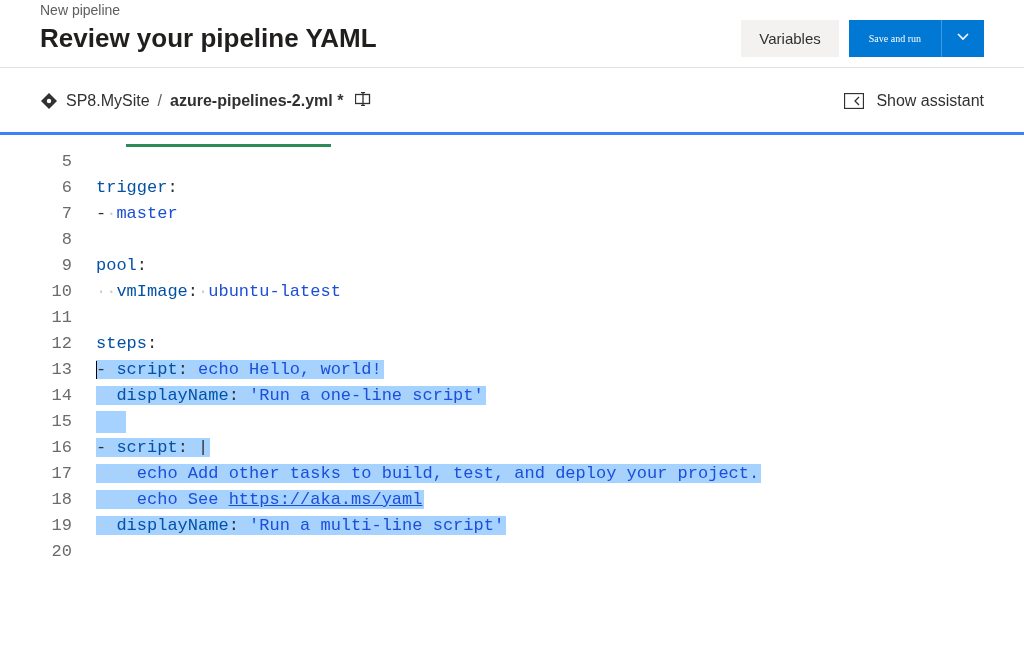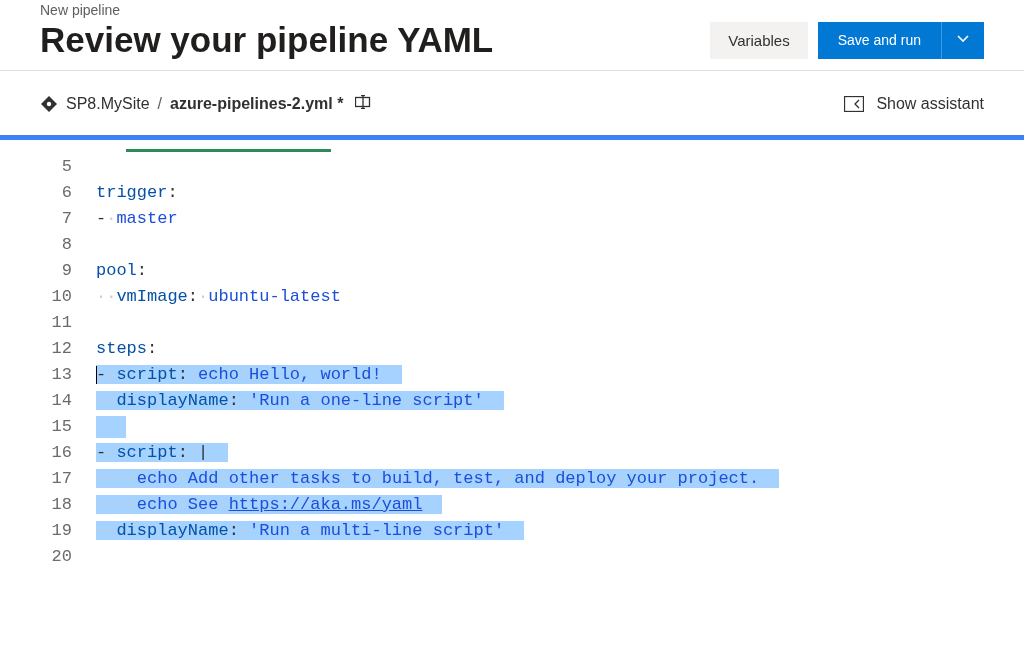--- a/index.html
+++ b/index.html
@@ -20,21 +20,21 @@
       color: #605e5c;
       padding-top: 2px;
       padding-bottom: 2px;
     }
     .title-row {
       display: flex;
       align-items: center;
       justify-content: space-between;
     }
     .page-title {
-      font-size: 35px;
+      font-size: 26px;
       font-weight: 700;
       color: #201f1e;
     }
     .title-actions {
       display: flex;
       gap: 10px;
       align-items: center;
       border-radius: 10px;
     }
     .btn-secondary {
@@ -46,41 +46,41 @@
       cursor: pointer;
       font-family: inherit;
     }
     .btn-primary-group {
       display: flex;
     }
     .btn-primary {
       background: #0078d4;
       border: none;
       padding: 10px 20px;
-      font-size: 14px;
+      font-size: 10px;
       color: #fff;
       cursor: pointer;
-      font-family: Liberation Sans, sans-serif;
+      font-family: Liberation Serif, serif;
     }
     .btn-primary-caret {
       background: #0078d4;
       border: none;
       border-left: 1px solid rgba(255,255,255,0.25);
       padding: 10px 14px;
       color: #fff;
       cursor: pointer;
       display: flex;
       align-items: center;
     }
     .subheader {
       display: flex;
       justify-content: space-between;
       align-items: center;
       padding: 24px 40px 22px 40px;
-      border-bottom: 5px solid #3b82f6;
+      border-bottom: 3px solid #3b82f6;
     }
     .file-path {
       display: flex;
       align-items: center;
       gap: 8px;
       font-size: 16px;
       color: #323130;
     }
     .file-path .repo-icon svg { display: block; }
     .file-path .sep { color: #605e5c; }
@@ -113,21 +113,21 @@
       user-select: none;
     }
     .code {
       white-space: pre;
       position: relative;
     }
     .tok-key { color: #0451a5; }
     .tok-str { color: #1d4ed8; }
     .ws { color: #cccccc; }
     .sel { background: #a6d2ff; }
-    .sel-extra { background: #a6d2ff; padding-right: 20px; }
+    .sel-extra { background: #a6d2ff; padding-right: 2px; }
     .green-underline {
       display: inline-block;
       width: 205px;
       height: 4px;
       background: transparent;
       border-bottom: 3px solid #2e8b57;
       margin-left: 30px;
       vertical-align: top;
     }
     .cursor-mark {

